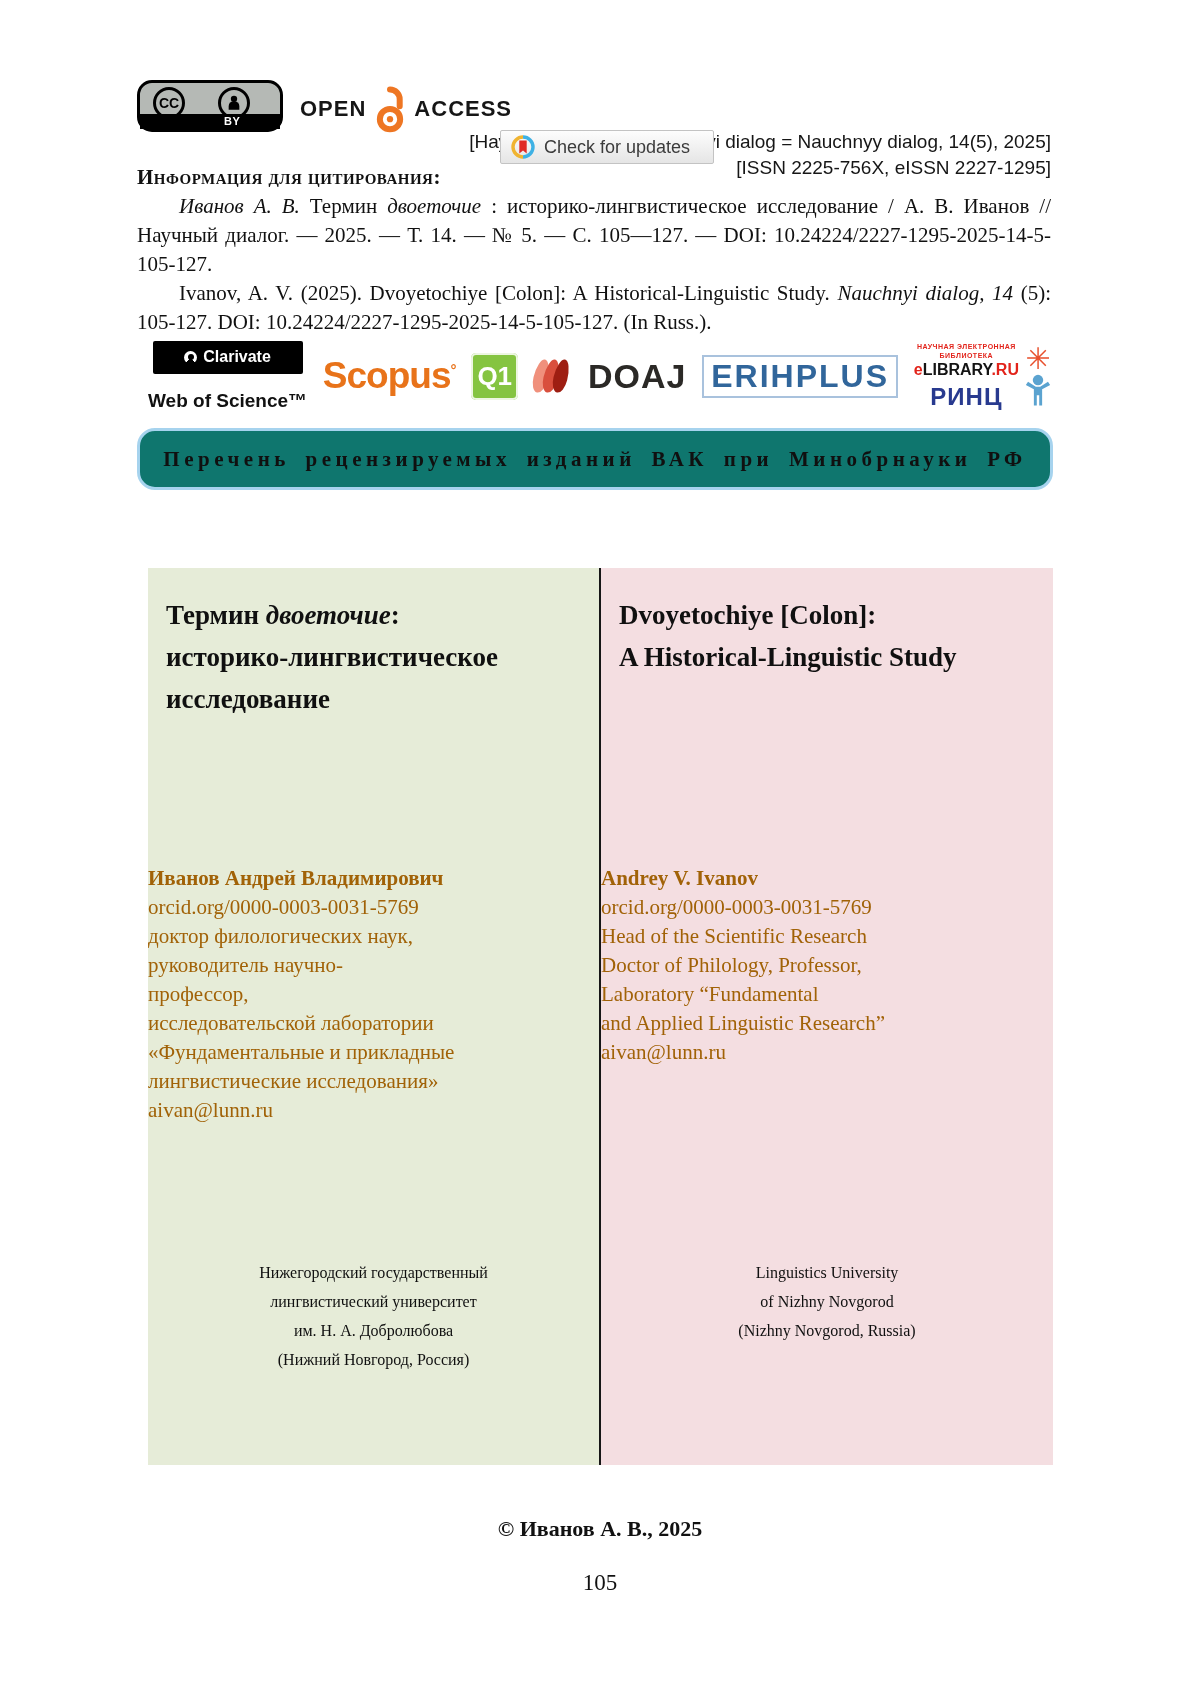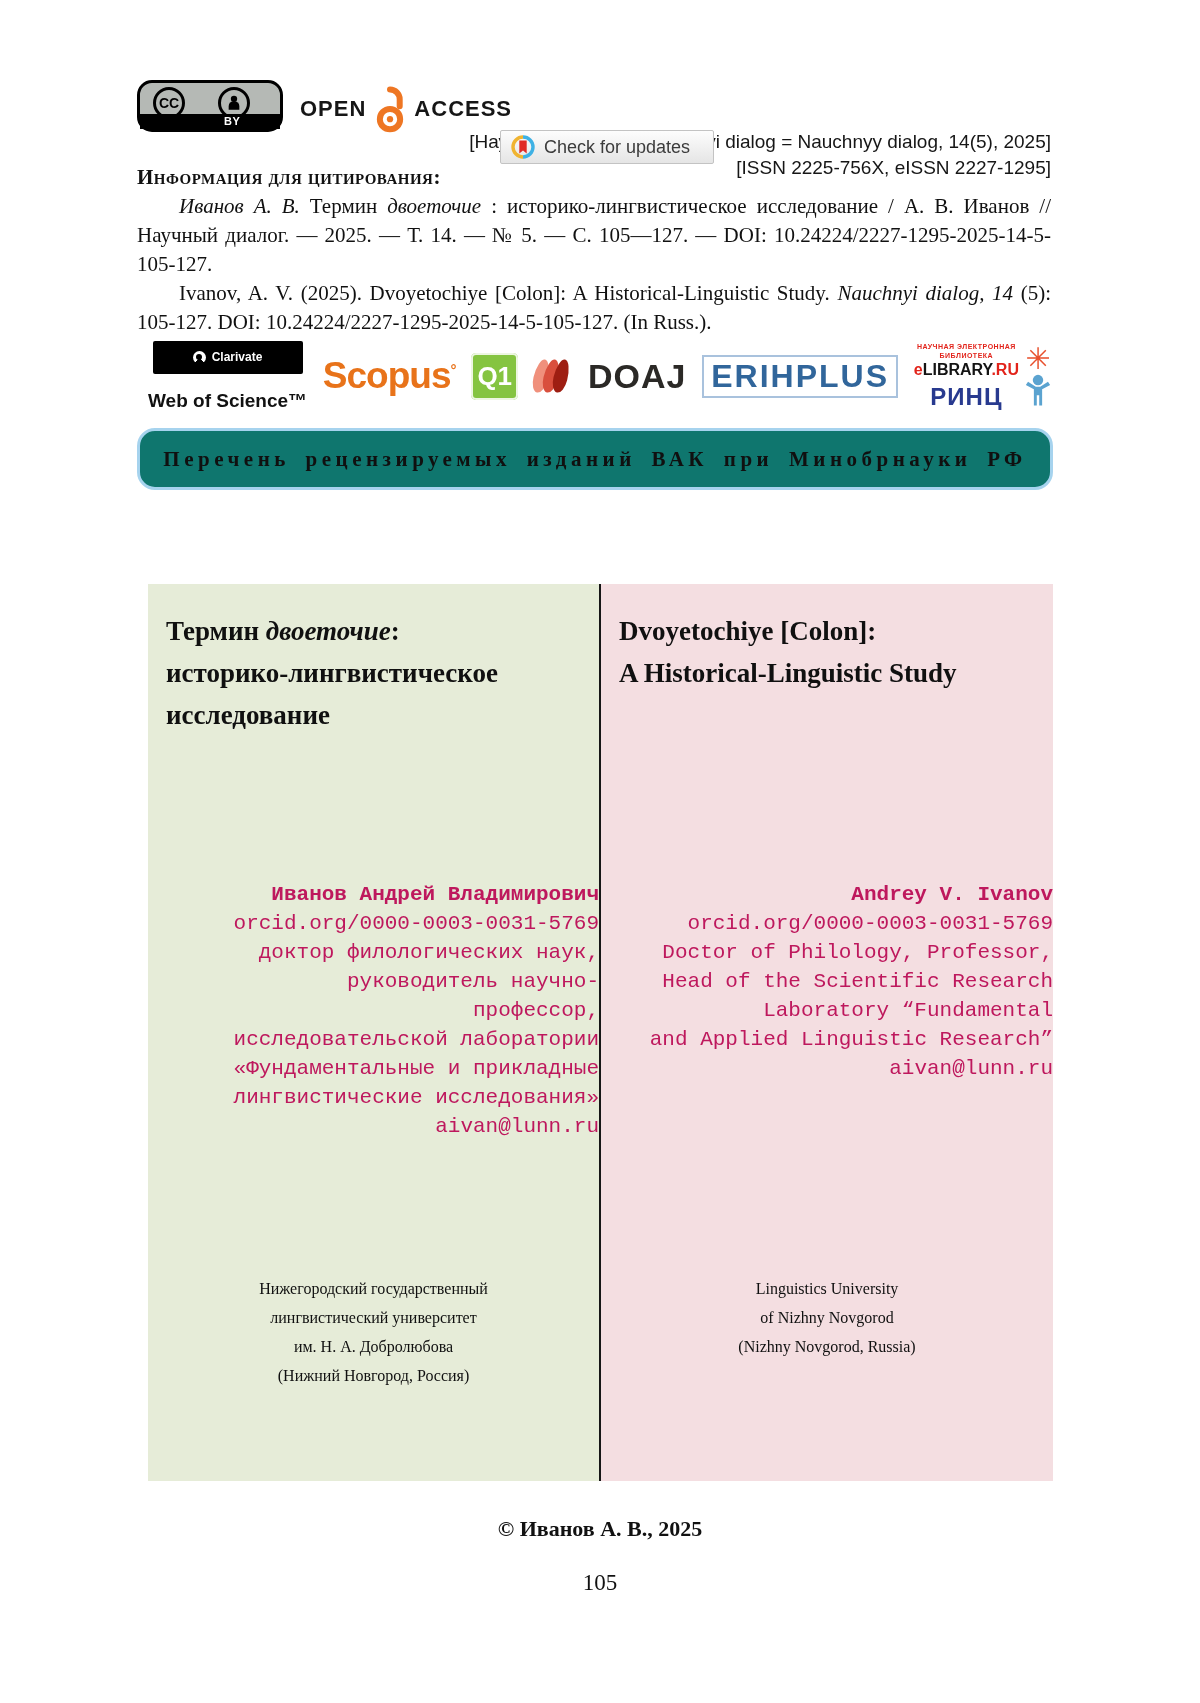--- a/index.html
+++ b/index.html
@@ -72,21 +72,21 @@
     display:flex; align-items:center; justify-content:center; gap:6px;
   }
   .clarivate-mark { position:relative; width:13px; height:13px; }
   .clarivate-mark .ring {
     position:absolute; inset:0; border-radius:50%;
     background:conic-gradient(from 220deg,#fff 0 280deg,transparent 280deg 360deg);
   }
   .clarivate-mark .hole {
     position:absolute; inset:3.5px; border-radius:50%; background:#000;
   }
-  .clarivate-box b { color:#fff; font-size:12px; font-weight:bold; }
+  .clarivate-box b { color:#fff; font-size:16px; font-weight:bold; }
   .wos-label { margin-top:16px; font-weight:bold; font-size:19px; color:#111; }
 
   .scopus { font-size:37px; font-weight:bold; color:#e8731a; letter-spacing:-1px; }
   .scopus sup { font-size:15px; }
 
   .q1-badge {
     width:47px; height:47px; background:#85c441; border-radius:5px;
     box-shadow:inset 0 0 0 2px rgba(255,255,255,.85);
     display:flex; align-items:center; justify-content:center;
     color:#fff; font-size:26px; font-weight:800;
@@ -126,33 +126,32 @@
   }
   .vak-box span {
     font-weight:bold; font-size:21px; letter-spacing:4.5px; word-spacing:6px; color:#101010;
     text-align:center;
   }
 
   
   .cols {
     position:absolute; left:148px; top:568px; width:905px; height:897px;
     display:flex;
-    margin-top:16px;
   }
   .col { position:relative; height:100%; }
   .col-ru { width:451px; background:#e6ecd8; }
   .col-divider { width:2px; background:#161616; }
   .col-en { width:452px; background:#f4dee1; }
 
   .col-title {
     padding:26px 20px 0 18px; font-size:27px; line-height:42px; font-weight:bold; color:#101010;
   }
   .author-block {
     position:absolute; top:296px; left:0; right:0;
-    text-align:right; font-size:21px; line-height:29px; color:#be185d;font-family:Liberation Mono, monospace;
+    text-align:left; font-size:21px; line-height:29px; color:#a16207;
   }
   .author-name { font-weight:bold; }
   .affil-block {
     position:absolute; top:690px; left:0; right:0;
     text-align:center; font-size:16px; line-height:29px; color:#101010;
   }
 
   
   .copyright {
     position:absolute; left:0; width:100%; top:1516px; text-align:center;
@@ -297,22 +296,22 @@
     <div class="col-divider"></div>
 
     <div class="col col-en">
       <div class="col-title">
         <span>Dvoyetochiye [Colon]:</span><br>
         <span>A Historical-Linguistic Study</span>
       </div>
       <div class="author-block">
         <div class="author-name">Andrey V. Ivanov</div>
         <div>orcid.org/0000-0003-0031-5769</div>
+        <div>Head of the Scientific Research</div>
         <div>Doctor of Philology, Professor,</div>
-        <div>Head of the Scientific Research</div>
         <div>Laboratory “Fundamental</div>
         <div>and Applied Linguistic Research”</div>
         <div>aivan@lunn.ru</div>
       </div>
       <div class="affil-block">
         <div>Linguistics University</div>
         <div>of Nizhny Novgorod</div>
         <div>(Nizhny Novgorod, Russia)</div>
       </div>
     </div>

